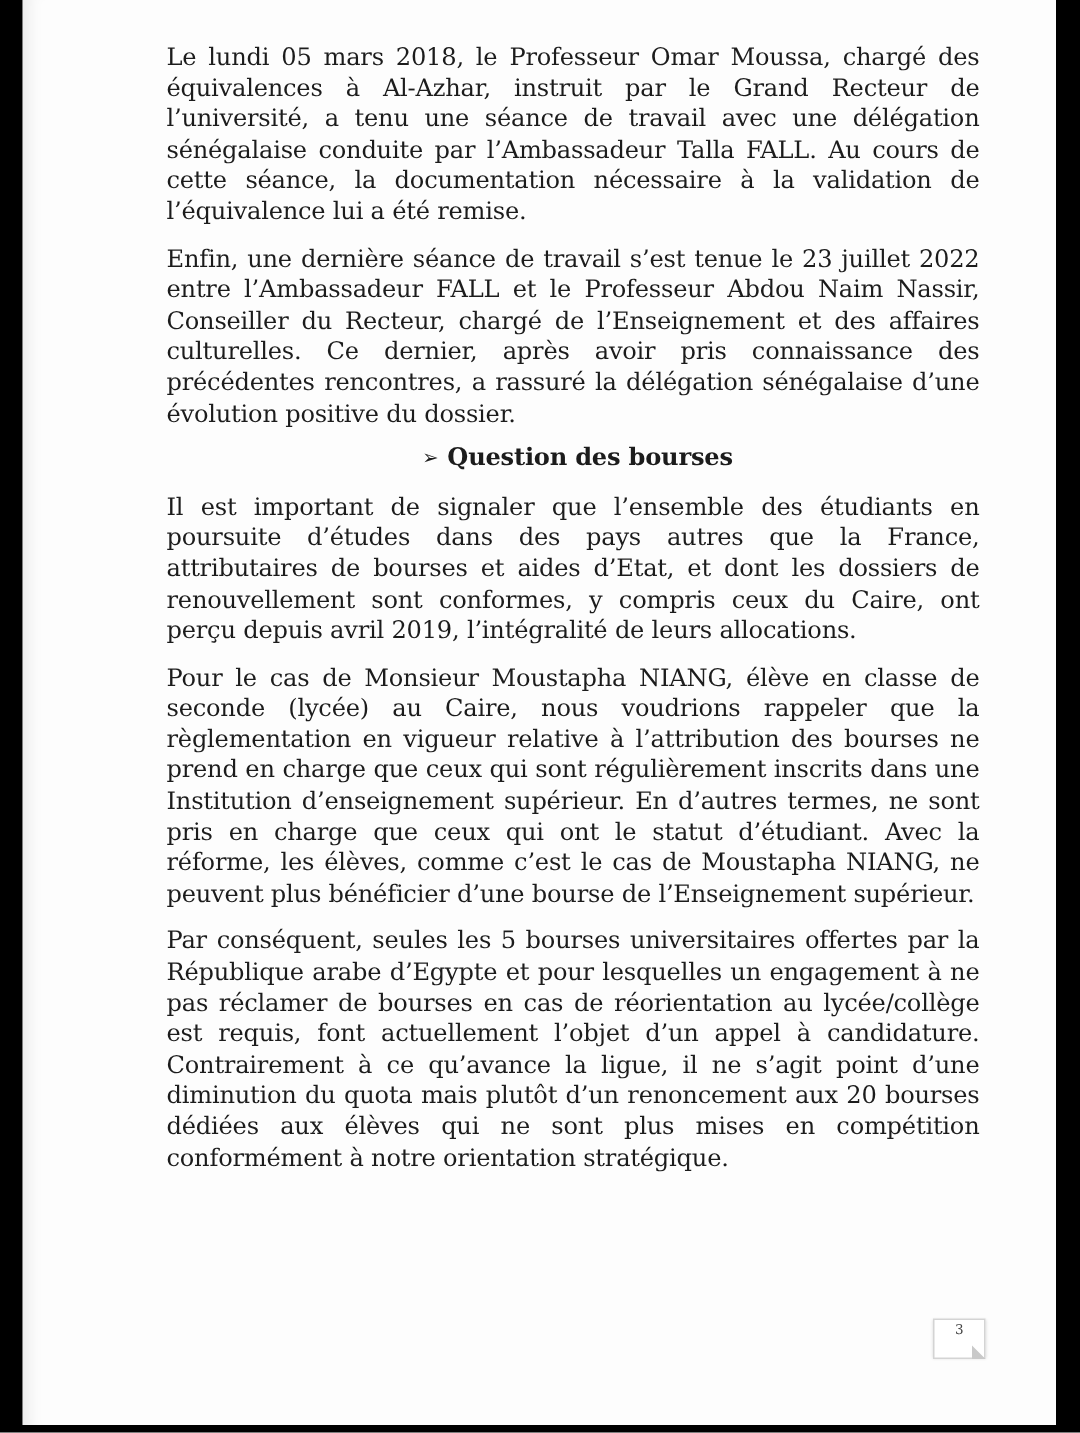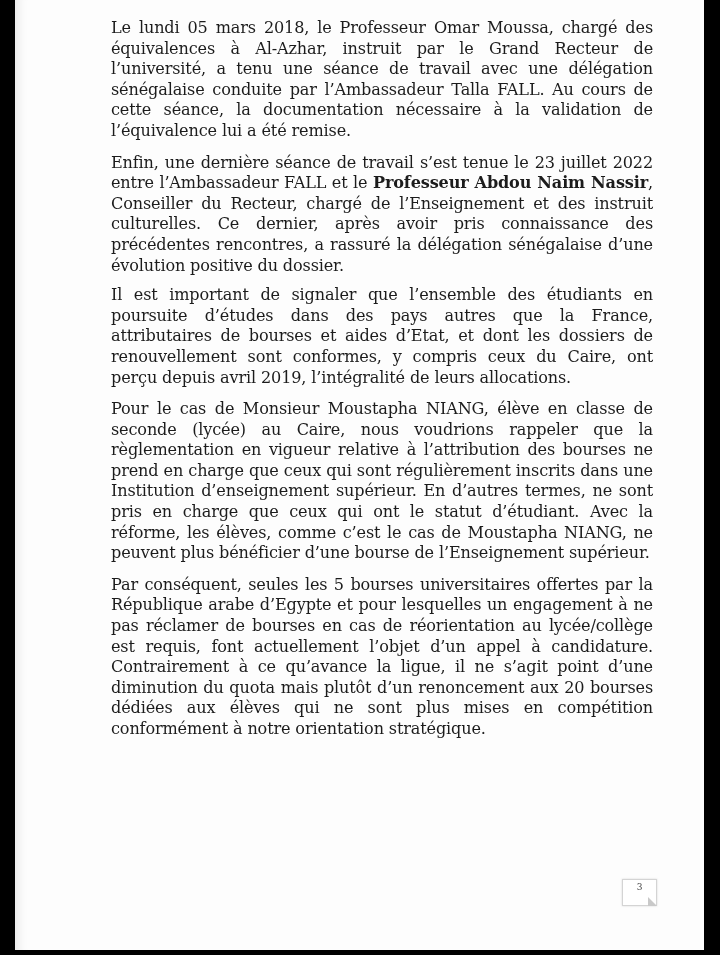--- a/index.html
+++ b/index.html
@@ -5,30 +5,30 @@
     html, body { margin: 0; padding: 0; }
     body {
       width: 720px; height: 955px; background: #000; position: relative; overflow: hidden;
     }
     .page {
       position: absolute; left: 15px; top: 0; width: 689px; height: 950px;
       background: #fdfdfd;
       box-shadow: inset 12px 0 10px -8px rgba(0,0,0,0.08);
     }
     .content {
-      position: absolute; left: 96px; top: 18px; width: 542px;
+      position: absolute; left: 96px; top: 28px; width: 542px;
       font-family: "DejaVu Serif", "Liberation Serif", serif;
       font-size: 16.1px; line-height: 20.6px; color: #1c1c1c;
       letter-spacing: -0.15px;
     }
     .content p {
       margin: 0 0 11px 0; text-align: justify; hyphens: none;
     }
     .content p.tight { margin-bottom: 9px; }
-    .content b { font-weight: bold; }
+    .content b { font-weight: normal; }
     .heading {
       text-align: center; font-weight: bold; margin: 0 0 10px 0; padding-left: 6px;
     }
     .heading .arrow { font-weight: normal; font-size: 13px; margin-right: 6px; position: relative; top: -1px; }
     .page-num {
       position: absolute; left: 607px; top: 879px; width: 33px; height: 25px;
       background: #fff; border: 1px solid #d4d4d4; box-shadow: 0 0 2px rgba(0,0,0,0.15);
       font-family: "DejaVu Serif", serif; font-size: 9px; color: #444; text-align: center;
       line-height: 14px;
     }
@@ -41,23 +41,26 @@
 <body>
 
 <div class="page">
   <div class="content">
 
     <p>
       <span>Le lundi 05 mars 2018, le Professeur Omar Moussa, chargé des équivalences à Al-Azhar, instruit par le Grand Recteur de l’université, a tenu une séance de travail avec une délégation sénégalaise conduite par l’Ambassadeur Talla FALL. Au cours de cette séance, la documentation nécessaire à la validation de l’équivalence lui a été remise.</span>
     </p>
 
     <p class="tight">
-      <span>Enfin, une dernière séance de travail s’est tenue le 23 juillet 2022 entre l’Ambassadeur FALL et le </span><b>Professeur Abdou Naim Nassir</b><span>, Conseiller du Recteur, chargé de l’Enseignement et des instruit culturelles. Ce dernier, après avoir pris connaissance des précédentes rencontres, a rassuré la délégation sénégalaise d’une évolution positive du dossier.</span>
+      <span>Enfin, une dernière séance de travail s’est tenue le 23 juillet 2022 entre l’Ambassadeur FALL et le </span><b>Professeur Abdou Naim Nassir</b><span>, Conseiller du Recteur, chargé de l’Enseignement et des affaires culturelles. Ce dernier, après avoir pris connaissance des précédentes rencontres, a rassuré la délégation sénégalaise d’une évolution positive du dossier.</span>
     </p>
 
+    <div class="heading">
+      <span class="arrow">➢</span><span>Question des bourses</span>
+    </div>
 
     <p>Il est important de signaler que l’ensemble des étudiants en poursuite d’études dans des pays autres que la France, attributaires de bourses et aides d’Etat, et dont les dossiers de renouvellement sont conformes, y compris ceux du Caire, ont perçu depuis avril 2019, l’intégralité de leurs allocations.</p>
 
     <p>Pour le cas de Monsieur Moustapha NIANG, élève en classe de seconde (lycée) au Caire, nous voudrions rappeler que la règlementation en vigueur relative à l’attribution des bourses ne prend en charge que ceux qui sont régulièrement inscrits dans une Institution d’enseignement supérieur. En d’autres termes, ne sont pris en charge que ceux qui ont le statut d’étudiant. Avec la réforme, les élèves, comme c’est le cas de Moustapha NIANG, ne peuvent plus bénéficier d’une bourse de l’Enseignement supérieur.</p>
 
     <p>Par conséquent, seules les 5 bourses universitaires offertes par la République arabe d’Egypte et pour lesquelles un engagement à ne pas réclamer de bourses en cas de réorientation au lycée/collège est requis, font actuellement l’objet d’un appel à candidature. Contrairement à ce qu’avance la ligue, il ne s’agit point d’une diminution du quota mais plutôt d’un renoncement aux 20 bourses dédiées aux élèves qui ne sont plus mises en compétition conformément à notre orientation stratégique.</p>
 
   </div>
 
   <div class="page-num">

